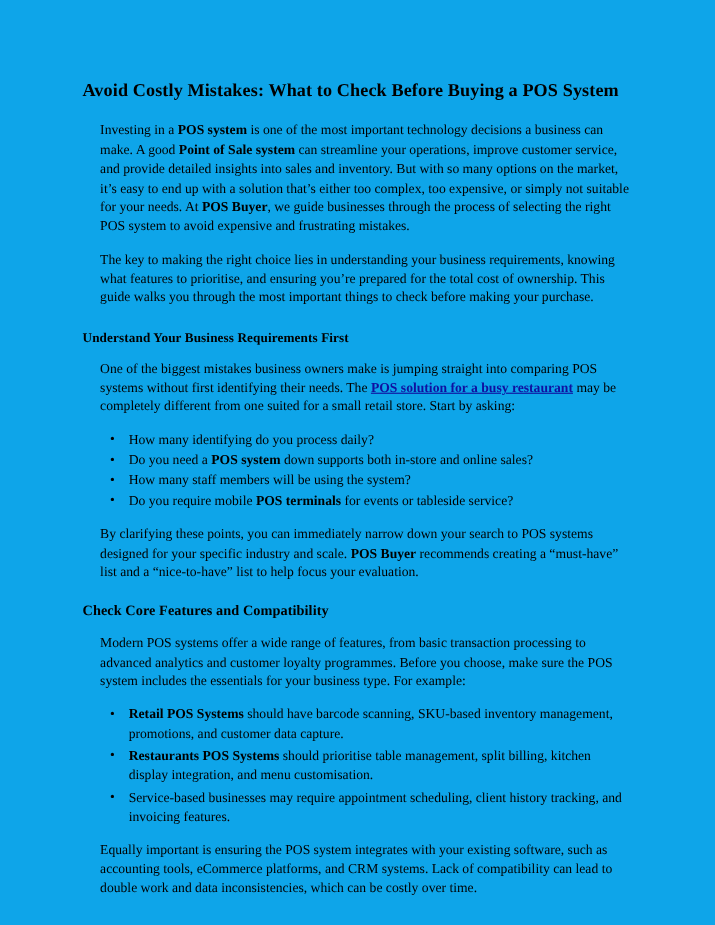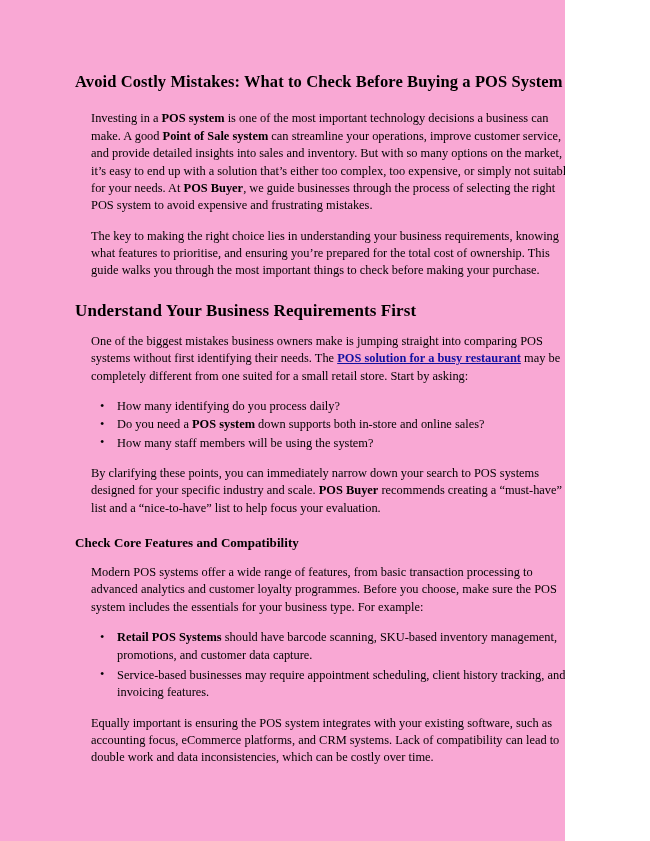--- a/index.html
+++ b/index.html
@@ -10,42 +10,42 @@
   }
   body {
     width: 650px;
     height: 841px;
     font-family: "Liberation Serif", "DejaVu Serif", serif;
     color: #000000;
     -webkit-font-smoothing: antialiased;
   }
   .page {
     position: relative;
-    width: 565px;
+    width: 650px;
     height: 841px;
-    background: #f9a8d4;
+    background: #0ea5e9;
     box-sizing: border-box;
     padding: 72px 75px 0 75px;
     overflow: hidden;
   }
   .doc-body {
     width: 500px;
   }
   h1.doc-title {
     font-family: "Liberation Serif", "DejaVu Serif", serif;
     font-size: 16.5px;
     font-weight: bold;
     line-height: 1.24;
     margin: 0 0 18px 0;
     letter-spacing: 0.1px;
     color: #000;
   }
   h2.section-heading {
     font-family: "Liberation Serif", "DejaVu Serif", serif;
-    font-size: 17px;
+    font-size: 12px;
     font-weight: bold;
     line-height: 1.25;
     margin: 20px 0 12px 0;
     letter-spacing: 0.1px;
     color: #000;
   }
   h3.sub-heading {
     font-family: "Liberation Serif", "DejaVu Serif", serif;
     font-size: 13px;
     font-weight: bold;
@@ -106,30 +106,32 @@
     <p class="para">The key to making the right choice lies in understanding your business requirements, knowing what features to prioritise, and ensuring you’re prepared for the total cost of ownership. This guide walks you through the most important things to check before making your purchase.</p>
 
     <h2 class="section-heading">Understand Your Business Requirements First</h2>
 
     <p class="para"><span>One of the biggest mistakes business owners make is jumping straight into comparing POS systems without first identifying their needs. The </span><a class="doc-link" href="#" style="color: rgb(16, 16, 160);">POS solution for a busy restaurant</a><span> may be completely different from one suited for a small retail store. Start by asking:</span></p>
 
     <ul class="doc-list">
       <li><span>How many identifying do you process daily?</span><b></b><span></span></li>
       <li><span>Do you need a </span><b>POS system</b><span> down supports both in-store and online sales?</span></li>
       <li><span>How many staff members will be using the system?</span><b></b><span></span></li>
+      <li><span>Do you require mobile </span><b>POS terminals</b><span> for events or tableside service?</span></li>
     </ul>
 
     <p class="para"><span>By clarifying these points, you can immediately narrow down your search to POS systems designed for your specific industry and scale. </span><b>POS Buyer</b><span> recommends creating a “must-have” list and a “nice-to-have” list to help focus your evaluation.</span></p>
 
     <h3 class="sub-heading">Check Core Features and Compatibility</h3>
 
     <p class="para">Modern POS systems offer a wide range of features, from basic transaction processing to advanced analytics and customer loyalty programmes. Before you choose, make sure the POS system includes the essentials for your business type. For example:</p>
 
     <ul class="doc-list spaced">
       <li><b>Retail POS Systems</b><span> should have barcode scanning, SKU-based inventory management, promotions, and customer data capture.</span></li>
+      <li><b>Restaurants POS Systems</b><span> should prioritise table management, split billing, kitchen display integration, and menu customisation.</span></li>
       <li><b></b><span>Service-based businesses may require appointment scheduling, client history tracking, and invoicing features.</span></li>
     </ul>
 
-    <p class="para">Equally important is ensuring the POS system integrates with your existing software, such as accounting focus, eCommerce platforms, and CRM systems. Lack of compatibility can lead to double work and data inconsistencies, which can be costly over time.</p>
+    <p class="para">Equally important is ensuring the POS system integrates with your existing software, such as accounting tools, eCommerce platforms, and CRM systems. Lack of compatibility can lead to double work and data inconsistencies, which can be costly over time.</p>
 
     <div class="bottom-space"></div>
   </div>
 </div>
 
 </body></html>

